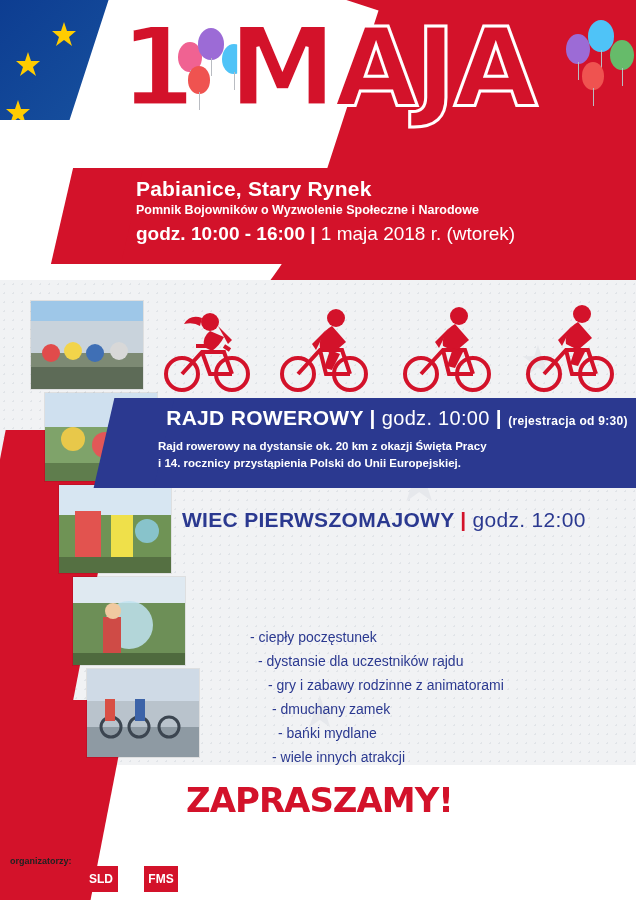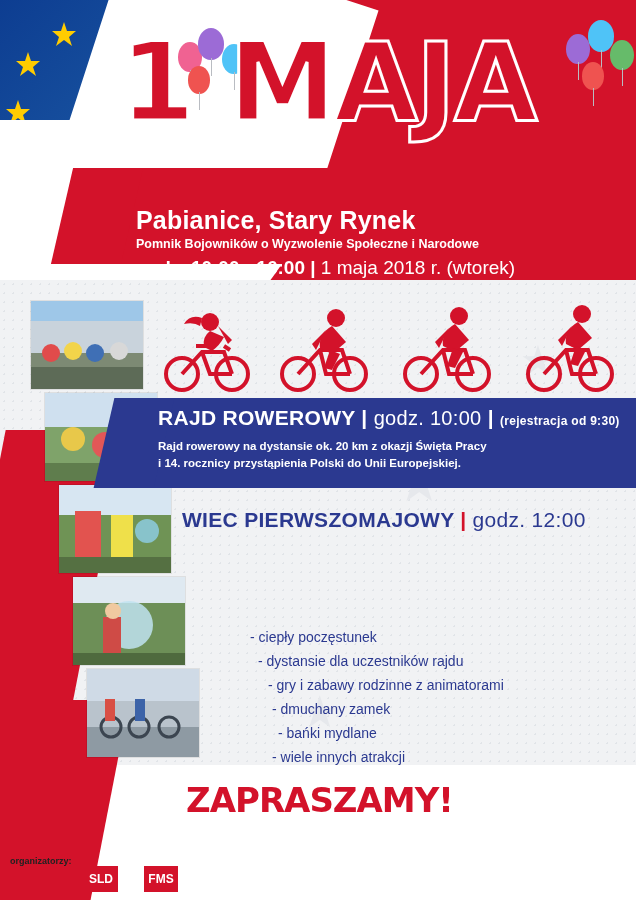--- a/index.html
+++ b/index.html
@@ -55,21 +55,21 @@
   }
   .footer-red-wedge{
     position:absolute;left:-40px;top:700px;width:150px;height:200px;
     background:#d3122a;transform:skewX(-11deg);
   }
   .ghost-star{
     position:absolute;color:#e6e8ec;font-size:54px;line-height:1;
   }
 
   
-  .title-wrap{position:absolute;left:120px;top:29px;width:500px;height:140px;}
+  .title-wrap{position:absolute;left:120px;top:14px;width:500px;height:140px;}
   .title{
     font-family:"DejaVu Sans", sans-serif;
     font-weight:bold;color:#d3122a;font-size:108px;line-height:1;
     letter-spacing:-2px;
     -webkit-text-stroke:3px #ffffff;
     text-shadow:0 0 0 #fff;
     white-space:nowrap;
   }
   .balloons{position:absolute;}
   .balloon{position:absolute;border-radius:50% 50% 48% 48%;}
@@ -81,39 +81,39 @@
   
   .info-banner{
     position:absolute;left:96px;top:168px;width:540px;height:96px;
     background:#d3122a;color:#ffffff;
   }
   .info-banner:before{
     content:"";position:absolute;left:-34px;top:0;width:70px;height:96px;
     background:#d3122a;transform:skewX(-13deg);
   }
   .info-inner{position:relative;padding:9px 0 0 40px;}
-  .info-l1{font-size:25px;font-weight:bold;letter-spacing:.2px;margin-top:29px;}
+  .info-l1{font-size:21px;font-weight:bold;letter-spacing:.2px;}
   .info-l2{font-size:12.5px;font-weight:bold;margin-top:2px;}
   .info-l3{font-size:19px;font-weight:bold;margin-top:6px;}
   .info-l3 .thin{font-weight:normal;}
 
   
   .cyclists{position:absolute;left:140px;top:300px;width:490px;height:95px;}
 
   
   .blue-block{
     position:absolute;left:130px;top:398px;width:506px;height:90px;
     background:#2b3990;color:#ffffff;
   }
   .blue-block:before{
     content:"";position:absolute;left:-26px;top:0;width:60px;height:90px;
     background:#2b3990;transform:skewX(-13deg);
   }
   .blue-inner{position:relative;padding:8px 0 0 28px;}
-  .blk-title{font-weight:bold;font-size:21px;letter-spacing:.3px;}
+  .blk-title{font-weight:bold;font-size:21px;letter-spacing:.3px;text-align:center;}
   .blk-title .sep{color:#ffffff;font-weight:bold;}
   .blk-title .hour{font-weight:normal;font-size:20px;}
   .blk-title .reg{font-size:12px;font-weight:bold;}
   .blk-desc{font-size:11.5px;font-weight:bold;line-height:1.45;margin-top:8px;}
 
   .row-title{
     position:absolute;font-weight:bold;color:#2b3990;letter-spacing:.3px;
   }
   .row-title .sep{color:#d3122a;}
   .row-title .hour{font-weight:normal;}

